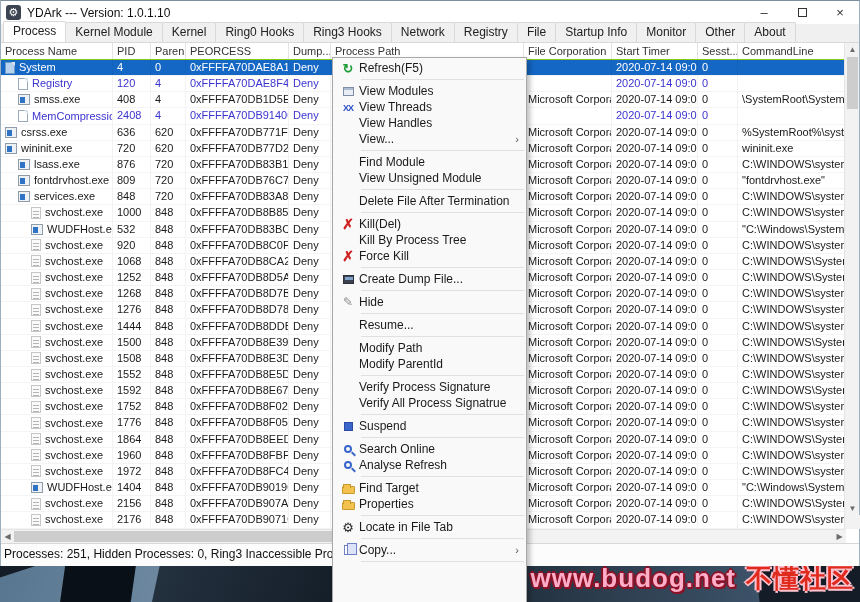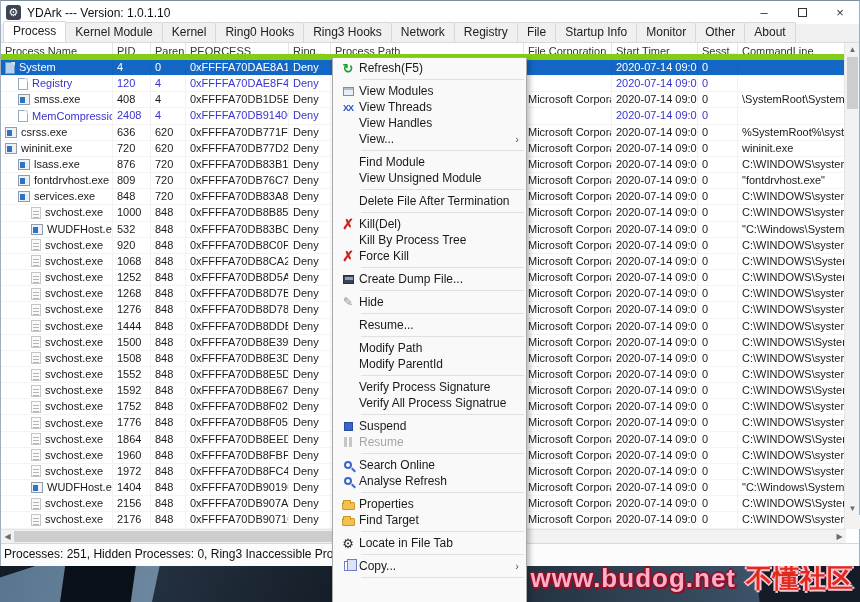--- a/index.html
+++ b/index.html
@@ -26,21 +26,21 @@
   .win-controls { margin-left:auto; display:flex; height:100%; }
   .win-btn { width:38px; height:100%; display:flex; align-items:center; justify-content:center; font-size:13px; color:#333; }
   .maxi-glyph { width:9px; height:9px; border:1px solid #333; display:inline-block; }
 
   
   .tabbar { position:absolute; left:0; top:23px; right:0; height:19px; background:#f0f0f0; border-bottom:1px solid #d9d9d9; display:flex; align-items:flex-end; padding-left:2px; }
   .tab { position:relative; font-size:12px; color:#222; padding:2px 9px 3px 9px; border:1px solid #d9d9d9; border-bottom:none; background:#f0f0f0; margin-right:-1px; border-radius:2px 2px 0 0; }
   .tab.active { background:#fff; z-index:2; padding-bottom:4px; }
 
   
-  .grid-header { position:absolute; left:0; top:42px; width:845px; height:17px; background:#fff; border-bottom:6px solid #84cc16; display:flex; z-index:3; }
+  .grid-header { position:absolute; left:0; top:42px; width:845px; height:17px; background:#fff; border-bottom:1px solid #84cc16; display:flex; z-index:3; }
   .hcell { height:100%; font-size:11px; color:#333; padding:2px 0 0 4px; border-right:1px solid #e4e4e4; overflow:hidden; white-space:nowrap; }
 
   
   .rows { position:absolute; left:0; top:59px; width:845px; height:469px; overflow:hidden; background:#fff; }
   .prow { display:flex; height:16.17px; align-items:center; border-bottom:1px solid #f4f4f4; color:#1a1a1a; }
   .prow.sel { background:#1467c4; color:#fff; }
   .prow.blue { color:#3b33cf; }
   .cell { height:100%; font-size:11px; line-height:15px; padding-left:4px; border-right:1px solid rgba(0,0,0,0.05); overflow:hidden; white-space:nowrap; }
   .name-cell { display:flex; align-items:center; }
   .ind { flex:none; height:1px; }
@@ -142,21 +142,21 @@
         <div class="tab">Monitor</div>
         <div class="tab">Other</div>
         <div class="tab">About</div>
       </div>
 
     <div class="grid-header">
         <div class="hcell" style="width: 112px;">Process Name</div>
         <div class="hcell" style="width: 38px;">PID</div>
         <div class="hcell" style="width: 35px;">Paren...</div>
         <div class="hcell" style="width: 103px;">PEORCESS</div>
-        <div class="hcell" style="width: 42px;">Ring...</div>
+        <div class="hcell" style="width: 42px;">Dump...</div>
         <div class="hcell" style="width: 193px;">Process Path</div>
         <div class="hcell" style="width: 88px;">File Corporation</div>
         <div class="hcell" style="width: 86px;">Start Timer</div>
         <div class="hcell" style="width: 40px;">Sesst...</div>
         <div class="hcell" style="width: 108px;">CommandLine</div>
       </div>
 
     <div class="rows">
         <div class="prow sel">
           <div class="cell name-cell" style="width: 112px;">
@@ -737,51 +737,45 @@
         <span class="mi-icon"></span>
         <span class="mi-label">Verify All Process Signatrue</span>
       </div>
       <div class="msep"></div>
       <div class="mi">
         <span class="mi-icon">
           <span class="mic-suspend"></span>
         </span>
         <span class="mi-label">Suspend</span>
       </div>
-      <div class="mi disabled">
-        <span class="mi-icon">
-          <span class="mic-resume"></span>
-        </span>
-        <span class="mi-label">Resume</span>
-      </div>
       <div class="msep"></div>
       <div class="mi">
         <span class="mi-icon">
           <span class="mic-search"></span>
         </span>
         <span class="mi-label">Search Online</span>
       </div>
       <div class="mi">
         <span class="mi-icon">
           <span class="mic-search"></span>
         </span>
         <span class="mi-label">Analyse Refresh</span>
       </div>
       <div class="msep"></div>
       <div class="mi">
         <span class="mi-icon">
           <span class="mic-folder"></span>
         </span>
+        <span class="mi-label">Find Target</span>
+      </div>
+      <div class="mi">
+        <span class="mi-icon">
+          <span class="mic-folder"></span>
+        </span>
         <span class="mi-label">Properties</span>
-      </div>
-      <div class="mi">
-        <span class="mi-icon">
-          <span class="mic-folder"></span>
-        </span>
-        <span class="mi-label">Find Target</span>
       </div>
       <div class="msep"></div>
       <div class="mi">
         <span class="mi-icon">
           <span class="mic-gear"></span>
         </span>
         <span class="mi-label">Locate in File Tab</span>
       </div>
       <div class="msep"></div>
       <div class="mi">

